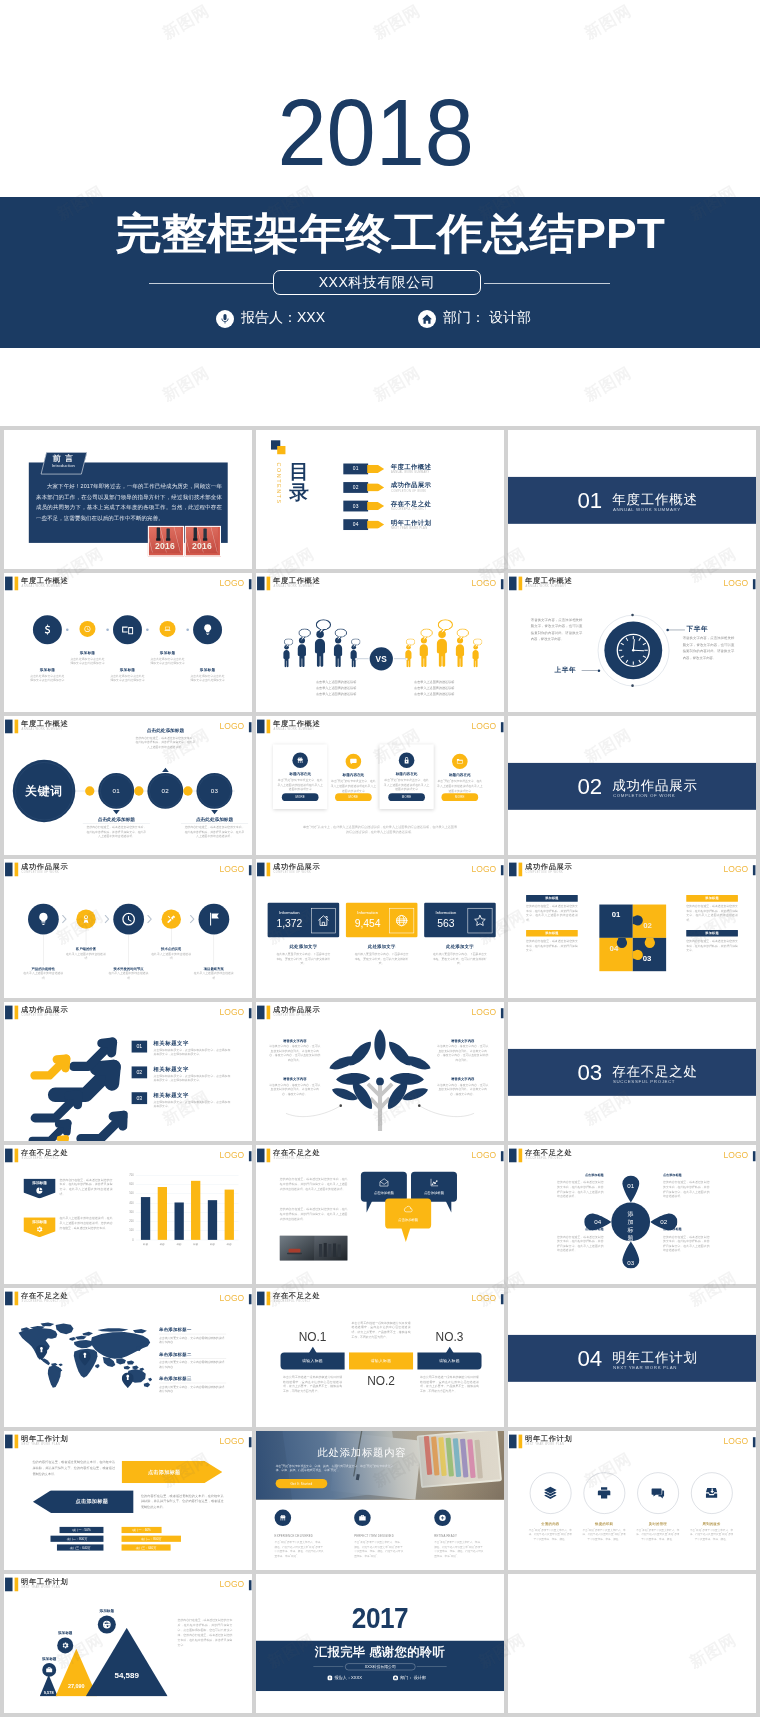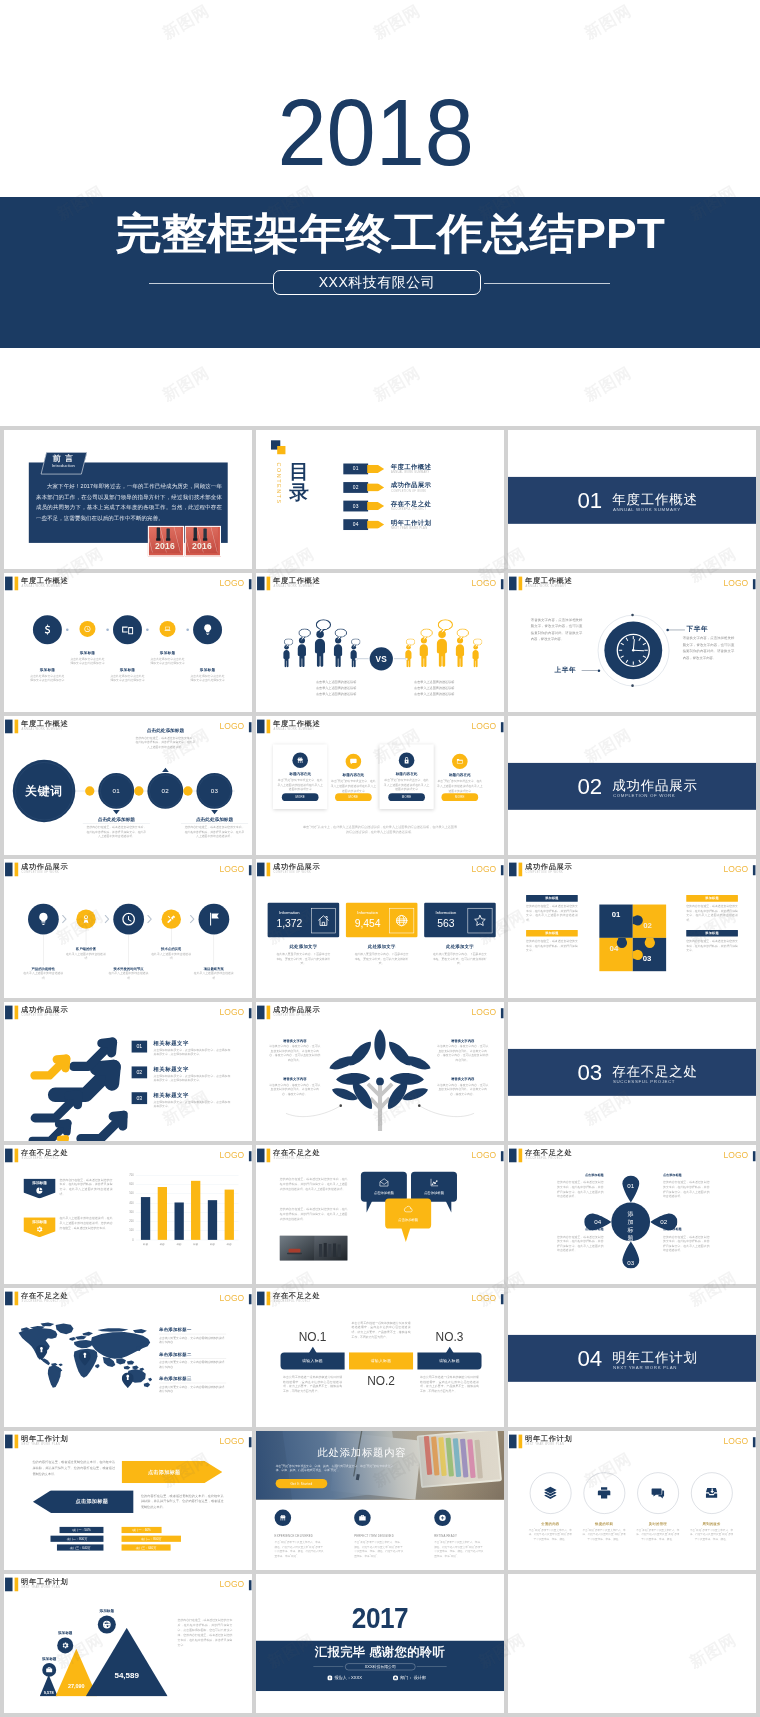--- a/index.html
+++ b/index.html
@@ -63,20 +63,40 @@
 
 <div class="page">
 <div class="hero">
   <div class="hero-year"><span>2018</span></div>
   <div class="hero-band">
     <div class="hero-title"><span>完整框架年终工作总结PPT</span></div>
     <div class="hero-sub-wrap">
       <div class="hero-rule l"></div>
       <div class="hero-rule r"></div>
       <div class="hero-sub">XXX科技有限公司</div>
+    </div>
+    <div class="hero-meta">
+      <div class="meta-item a">
+        <span class="micon"><svg viewBox="0 0 24 24" width="18" height="18">
+                <circle cx="12" cy="12" r="12" fill="#ffffff"></circle>
+                <g transform="translate(12 12) scale(0.70) translate(-12 -12)" fill="#1b3b63">
+                  <path d="M12 14.2a3 3 0 0 0 3-3V5.4a3 3 0 1 0-6 0v5.8a3 3 0 0 0 3 3zm5.3-3.2c0 3-2.5 5.1-5.3 5.1s-5.3-2.1-5.3-5.1H5.2c0 3.4 2.7 6.2 6 6.7v3.1h1.6v-3.1c3.3-.5 6-3.3 6-6.7h-1.5z"></path>
+                </g>
+              </svg></span>
+        <span class="lbl">报告人：XXX</span>
+      </div>
+      <div class="meta-item b">
+        <span class="micon"><svg viewBox="0 0 24 24" width="18" height="18">
+                <circle cx="12" cy="12" r="12" fill="#ffffff"></circle>
+                <g transform="translate(12 12) scale(0.70) translate(-12 -12)" fill="#1b3b63">
+                  <path d="M12 3.2 2.6 12.4h2.7V21h4.4v-5.6h4.6V21h4.4v-8.6h2.7L12 3.2z"></path>
+                </g>
+              </svg></span>
+        <span class="lbl">部门： 设计部</span>
+      </div>
     </div>
   </div>
 </div>
 <div class="grid">
 <div class="row">
   <div class="slide c0">
    <div class="sc">
 <div style="position:absolute;left:96px;top:126px;width:770px;height:312px;background:#1e3d66;"></div>
 <div style="position:absolute;left:153px;top:86px;width:154px;height:82px;background:#1e3d66;border:2.4px solid #fff;transform:skewX(-14deg);"></div>
 <div style="position:absolute;left:160px;top:90px;width:140px;text-align:center;font-size:31px;line-height:38px;color:#fff;font-weight:bold;letter-spacing:4px;">前 言</div>

